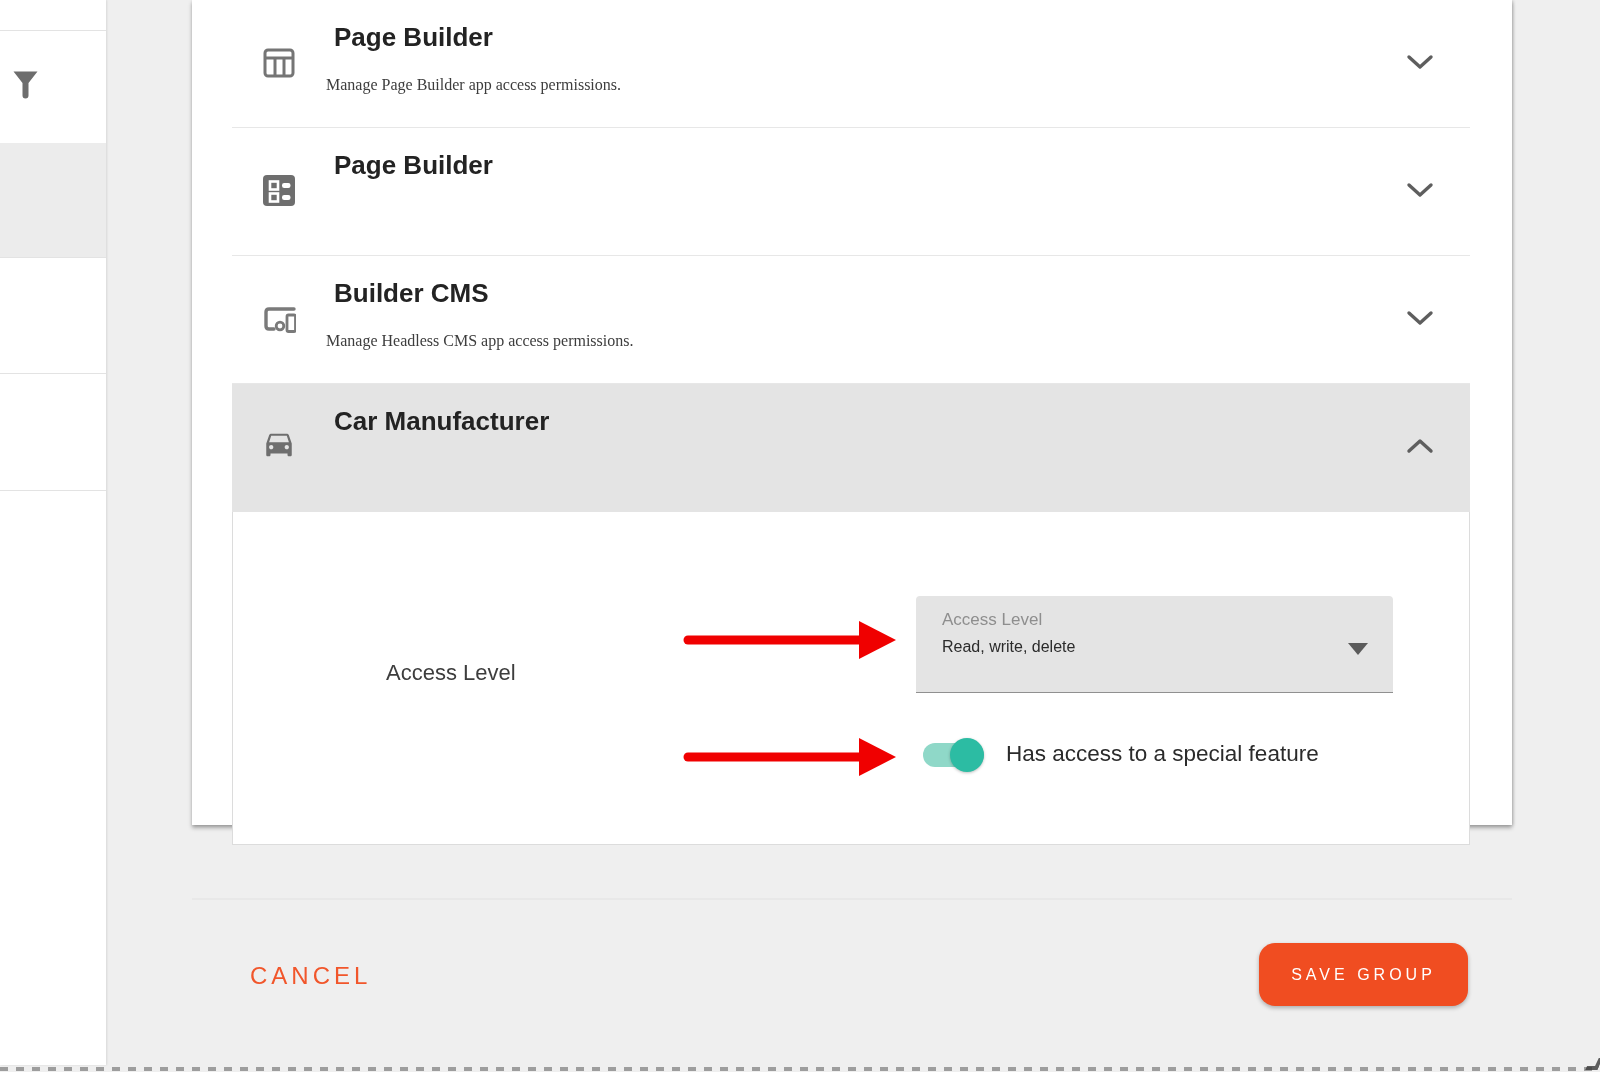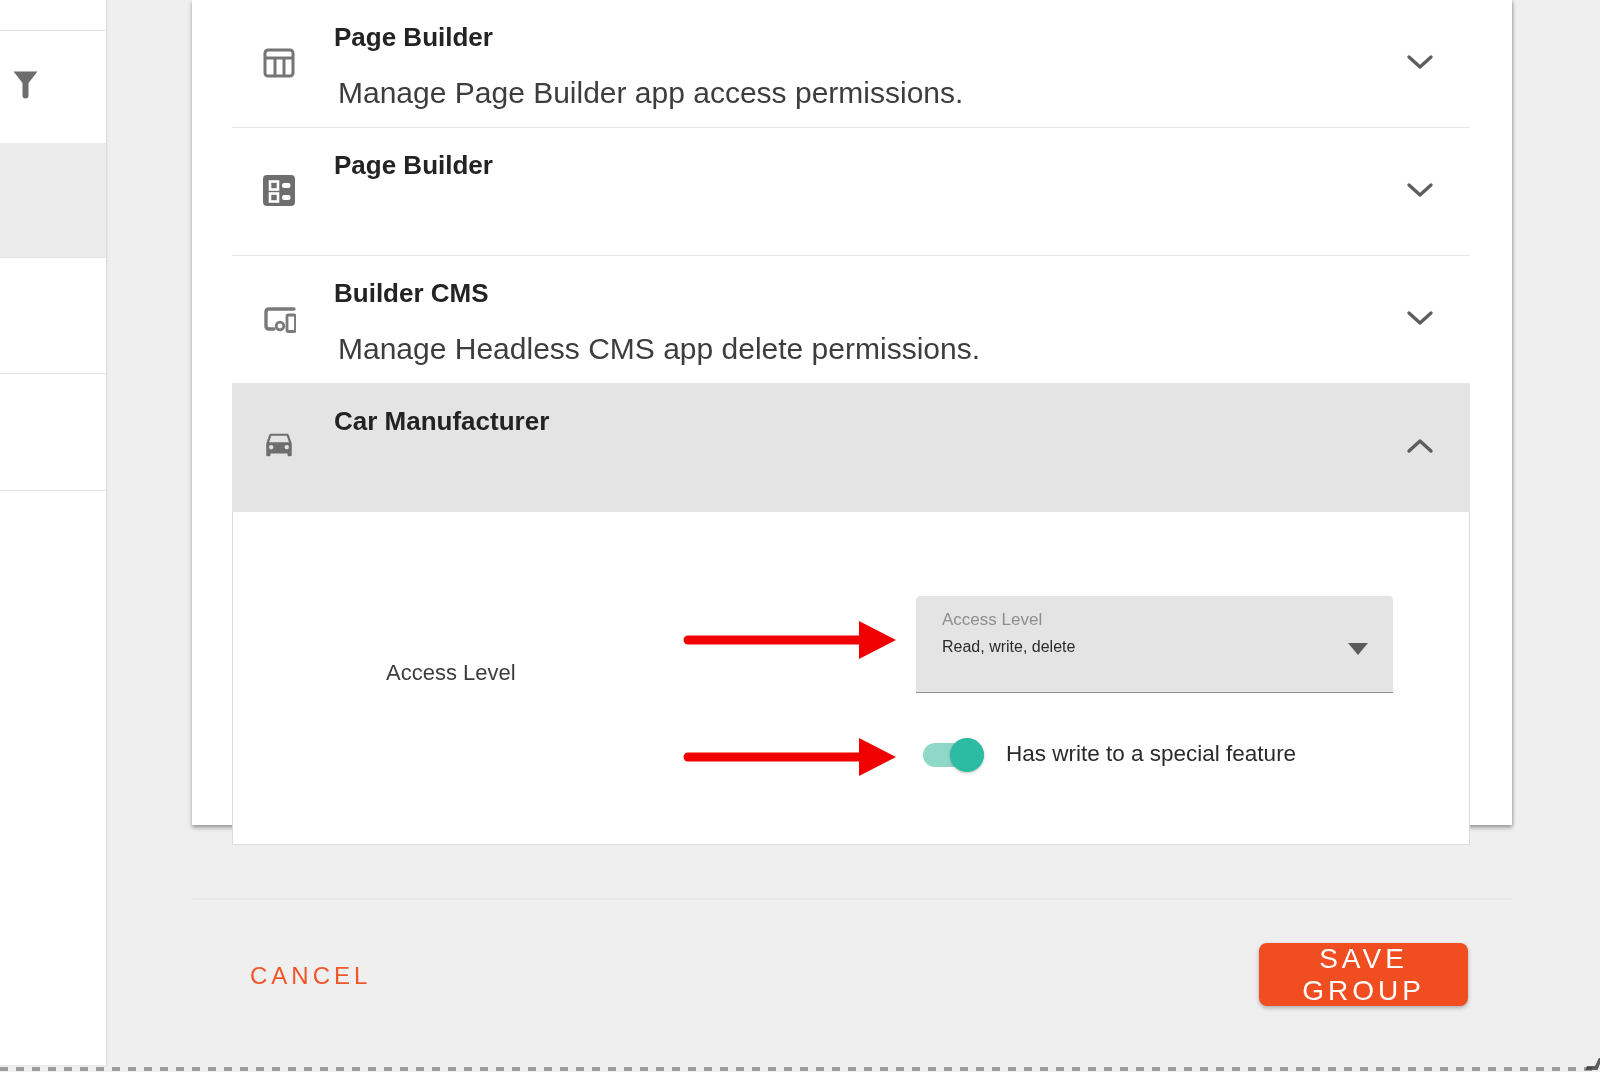--- a/index.html
+++ b/index.html
@@ -34,21 +34,21 @@
   .sb-filter{position:absolute;left:12px;top:70px;width:27px;height:30px;cursor:pointer;}
   
   .panel{position:absolute;left:192px;top:0;width:1320px;height:825px;background:var(--panel-bg);
     box-shadow:1px 0 3px rgba(0,0,0,.18),0 3px 4px rgba(0,0,0,.30);}
   .app-row{position:absolute;left:40px;width:1238px;height:128px;}
   .app-row.r0{top:0;}  .app-row.r1{top:128px;}  .app-row.r2{top:256px;}
   .app-row.r3{top:384px;background:var(--highlight-row);}
   .app-row .row-divider{position:absolute;left:0;bottom:0;width:1238px;height:1px;background:var(--divider);}
   .app-icon{position:absolute;left:30px;top:46px;width:34px;height:34px;}
   .app-title{position:absolute;left:102px;top:22px;font-size:26px;font-weight:700;color:var(--title-color);}
-  .app-desc{position:absolute;left:106px;top:76px;font-size:30px;font-weight:400;color:var(--desc-color);}
+  .app-desc{position:absolute;left:94px;top:76px;font-size:16px;font-weight:400;color:var(--desc-color);font-family:Liberation Serif, serif;}
   .chevron{position:absolute;right:36px;top:54px;width:28px;height:16px;}
   
   .detail-box{position:absolute;left:40px;top:512px;width:1238px;height:333px;background:#fff;
     border:1px solid #dcdcdc;border-top:none;}
   .field-label{position:absolute;left:153px;top:148px;font-size:22px;color:var(--desc-color);}
   .select{position:absolute;left:683px;top:84px;width:477px;height:97px;background:var(--select-bg);
     border-radius:4px 4px 0 0;border-bottom:1px solid #909090;cursor:pointer;}
   .select-label{position:absolute;left:26px;top:14px;font-size:17px;color:var(--select-label);}
   .select-value{position:absolute;left:26px;top:42px;font-size:16px;color:#2b2b2b;}
   .select-caret{position:absolute;right:25px;top:47px;width:0;height:0;
@@ -59,21 +59,21 @@
   .toggle{position:absolute;left:690px;top:231px;width:61px;height:24px;cursor:pointer;}
   .toggle-track{position:absolute;left:0;top:0;width:61px;height:24px;border-radius:12px;background:var(--toggle-track);}
   .toggle-knob{position:absolute;left:27px;top:-5px;width:34px;height:34px;border-radius:50%;
     background:var(--toggle-knob);box-shadow:0 1px 3px rgba(0,0,0,.25);}
   .toggle-label{position:absolute;left:773px;top:229px;font-size:22.5px;color:#2b2b2b;}
   
   .footer-divider{position:absolute;left:0;top:898px;width:1320px;height:2px;background:#e8e8e8;}
   .cancel-btn{position:absolute;left:58px;top:962px;font-size:24px;font-weight:500;letter-spacing:4px;
     color:var(--cancel-color);cursor:pointer;background:none;border:none;font-family:inherit;}
   .save-btn{position:absolute;left:1067px;top:943px;width:209px;height:63px;background:var(--accent);
-    color:#fff;font-size:28px;font-weight:500;letter-spacing:4px;border:none;border-radius:8px;
+    color:#fff;font-size:16px;font-weight:500;letter-spacing:4px;border:none;border-radius:16px;
     box-shadow:0 2px 4px rgba(0,0,0,.28);cursor:pointer;font-family:inherit;text-align:center;}
   
   .bottom-dashes{position:absolute;left:0;top:1067px;width:1600px;height:4px;opacity:.55;
     background:repeating-linear-gradient(90deg,#5a5a5a 0 8px,transparent 8px 16px);}
   .corner-mark{position:absolute;left:1588px;top:1058px;width:12px;height:12px;border-bottom:4px solid #3a3a3a;
     border-right:4px solid #3a3a3a;transform:skewX(-25deg);opacity:.8;}
   svg{display:block;}
 </style>
 </head>
 <body>
@@ -134,21 +134,21 @@
 
   <div class="app-row r2">
     <div class="app-icon">
       <svg width="34" height="33" viewBox="0 0 34 33">
         <path d="M32 7 H7 Q4 7 4 10 V24 Q4 27 7 27 H12" fill="none" stroke="#7a7a7a" stroke-width="3.4" stroke-linecap="round"></path>
         <circle cx="18" cy="24" r="3.8" fill="none" stroke="#7a7a7a" stroke-width="2.8"></circle>
         <rect x="25" y="13" width="8.5" height="16.5" rx="1.5" fill="none" stroke="#7a7a7a" stroke-width="2.8"></rect>
       </svg>
     </div>
     <div class="app-title">Builder CMS</div>
-    <div class="app-desc">Manage Headless CMS app delete permissions.</div>
+    <div class="app-desc">Manage Headless CMS app access permissions.</div>
     <div class="chevron">
       <svg width="28" height="16" viewBox="0 0 28 16">
           <polyline points="3,3 14,13 25,3" fill="none" stroke="#5e5e5e" stroke-width="3.4" stroke-linecap="round" stroke-linejoin="round"></polyline>
         </svg>
     </div>
     <div class="row-divider"></div>
   </div>
 
   <div class="app-row r3">
     <div class="app-icon">
@@ -177,21 +177,21 @@
       <svg width="215" height="44" viewBox="0 0 215 44">
         <line x1="5" y1="22" x2="180" y2="22" stroke="#f00000" stroke-width="9" stroke-linecap="round"></line>
         <polygon points="176,3 213,22 176,41" fill="#f00000"></polygon>
       </svg>
     </div>
 
     <div class="toggle">
       <div class="toggle-track"></div>
       <div class="toggle-knob"></div>
     </div>
-    <div class="toggle-label">Has write to a special feature</div>
+    <div class="toggle-label">Has access to a special feature</div>
 
     <div class="anno-arrow arrow2">
       <svg width="215" height="44" viewBox="0 0 215 44">
         <line x1="5" y1="22" x2="180" y2="22" stroke="#f00000" stroke-width="9" stroke-linecap="round"></line>
         <polygon points="176,3 213,22 176,41" fill="#f00000"></polygon>
       </svg>
     </div>
   </div>
 
   <div class="footer-divider"></div>

